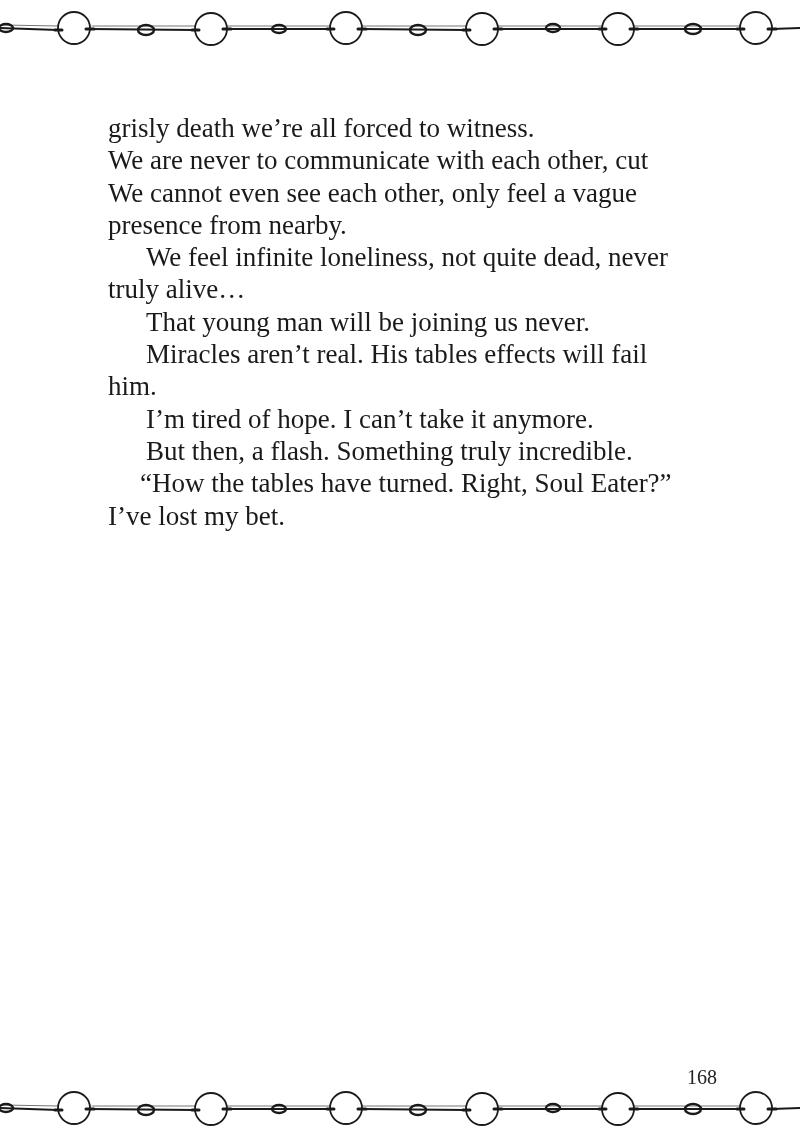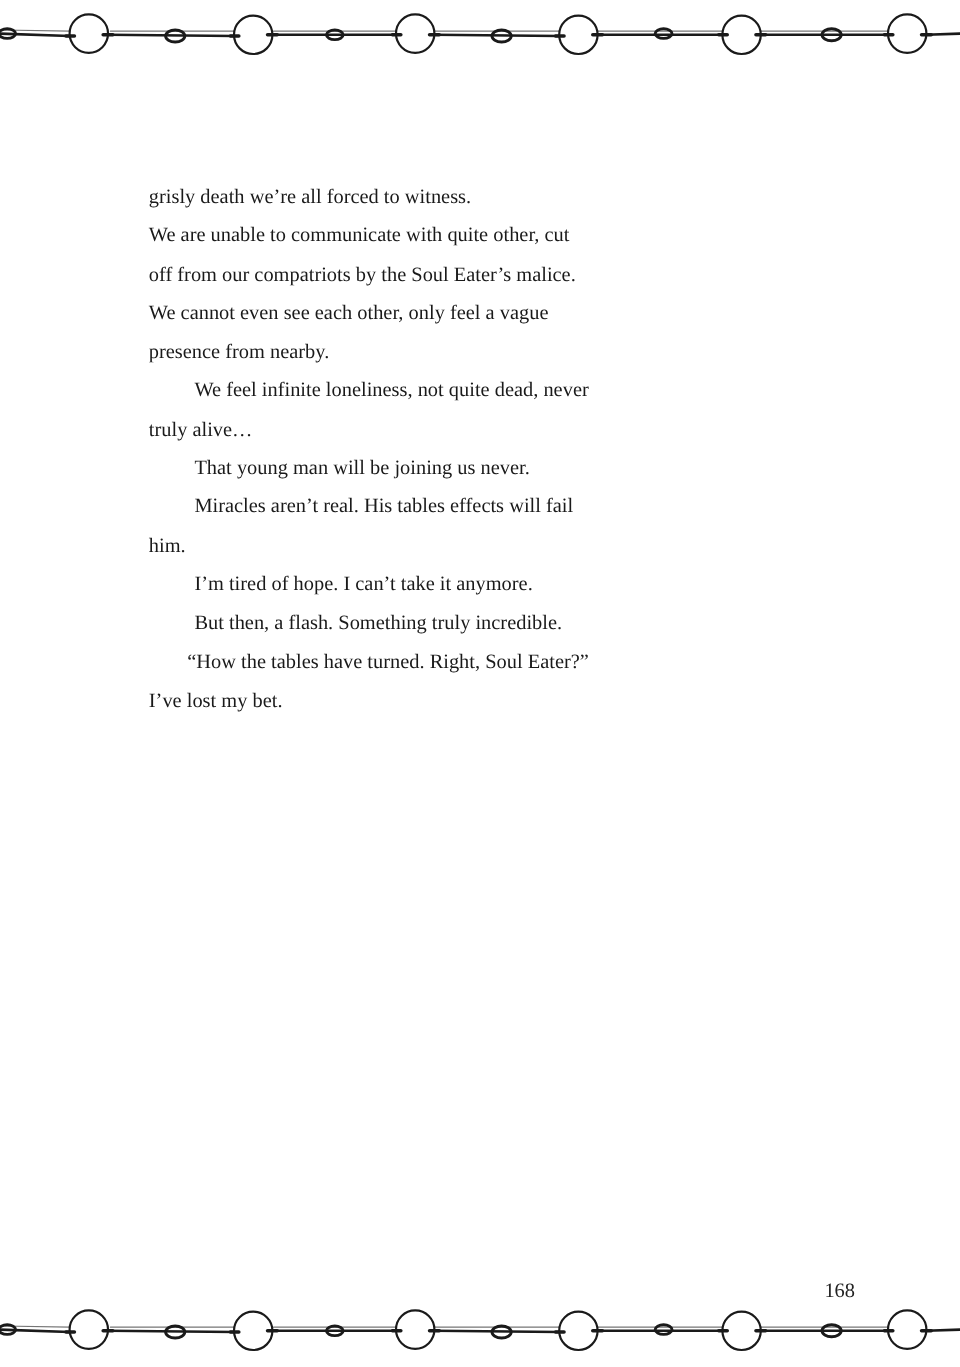--- a/index.html
+++ b/index.html
@@ -4,28 +4,28 @@
 <style>
   html, body { margin: 0; padding: 0; }
   body {
     width: 800px; height: 1139px; background: #ffffff; position: relative; overflow: hidden;
     font-family: "Liberation Serif", "DejaVu Serif", serif; color: #1a1a1a;
   }
   .chain { position: absolute; left: 0; width: 800px; height: 60px; }
   .chain.top { top: 0; }
   .chain.bottom { top: 1080px; }
   .text-block {
-    position: absolute; left: 124px; top: 112px; width: 570px;
-    font-size: 17px; line-height: 32.3px; margin-top: 36px;
+    position: absolute; left: 108px; top: 112px; width: 570px;
+    font-size: 27px; line-height: 32.3px;
   }
   .line { display: block; white-space: nowrap; height: 32.3px; }
   .line.indent { padding-left: 38px; }
   .line.indent-q { padding-left: 32px; }
   .page-number {
-    position: absolute; left: 687px; top: 1066px; font-size: 17px; color: #222; text-align: right;
+    position: absolute; left: 687px; top: 1066px; font-size: 20px; color: #222; text-align: right;
   }
 </style>
 </head>
 <body>
 
 <svg class="chain top" viewBox="0 0 800 60" xmlns="http://www.w3.org/2000/svg">
   <g id="chainrow" fill="none" stroke="#1a1a1a" stroke-linecap="round">
 
     <g stroke-width="2.2">
       <line x1="0" y1="28" x2="58" y2="30"></line>
@@ -75,22 +75,21 @@
       <line x1="599" y1="29" x2="606" y2="29"></line>
       <line x1="630" y1="29" x2="638" y2="29"></line>
       <line x1="737" y1="29" x2="744" y2="29"></line>
       <line x1="768" y1="29" x2="776" y2="29"></line>
     </g>
   </g>
 </svg>
 
 <div class="text-block">
   <span class="line">grisly death we’re all forced to witness.</span>
-  <span class="line">We are unable to communicate with quite other, cut</span>
-  <span class="line">off from our compatriots by the Soul Eater’s malice.</span>
+  <span class="line">We are never to communicate with each other, cut</span>
   <span class="line">We cannot even see each other, only feel a vague</span>
   <span class="line">presence from nearby.</span>
   <span class="line indent">We feel infinite loneliness, not quite dead, never</span>
   <span class="line">truly alive…</span>
   <span class="line indent">That young man will be joining us never.</span>
   <span class="line indent">Miracles aren’t real. His tables effects will fail</span>
   <span class="line">him.</span>
   <span class="line indent">I’m tired of hope. I can’t take it anymore.</span>
   <span class="line indent">But then, a flash. Something truly incredible.</span>
   <span class="line indent-q">“How the tables have turned. Right, Soul Eater?”</span>

